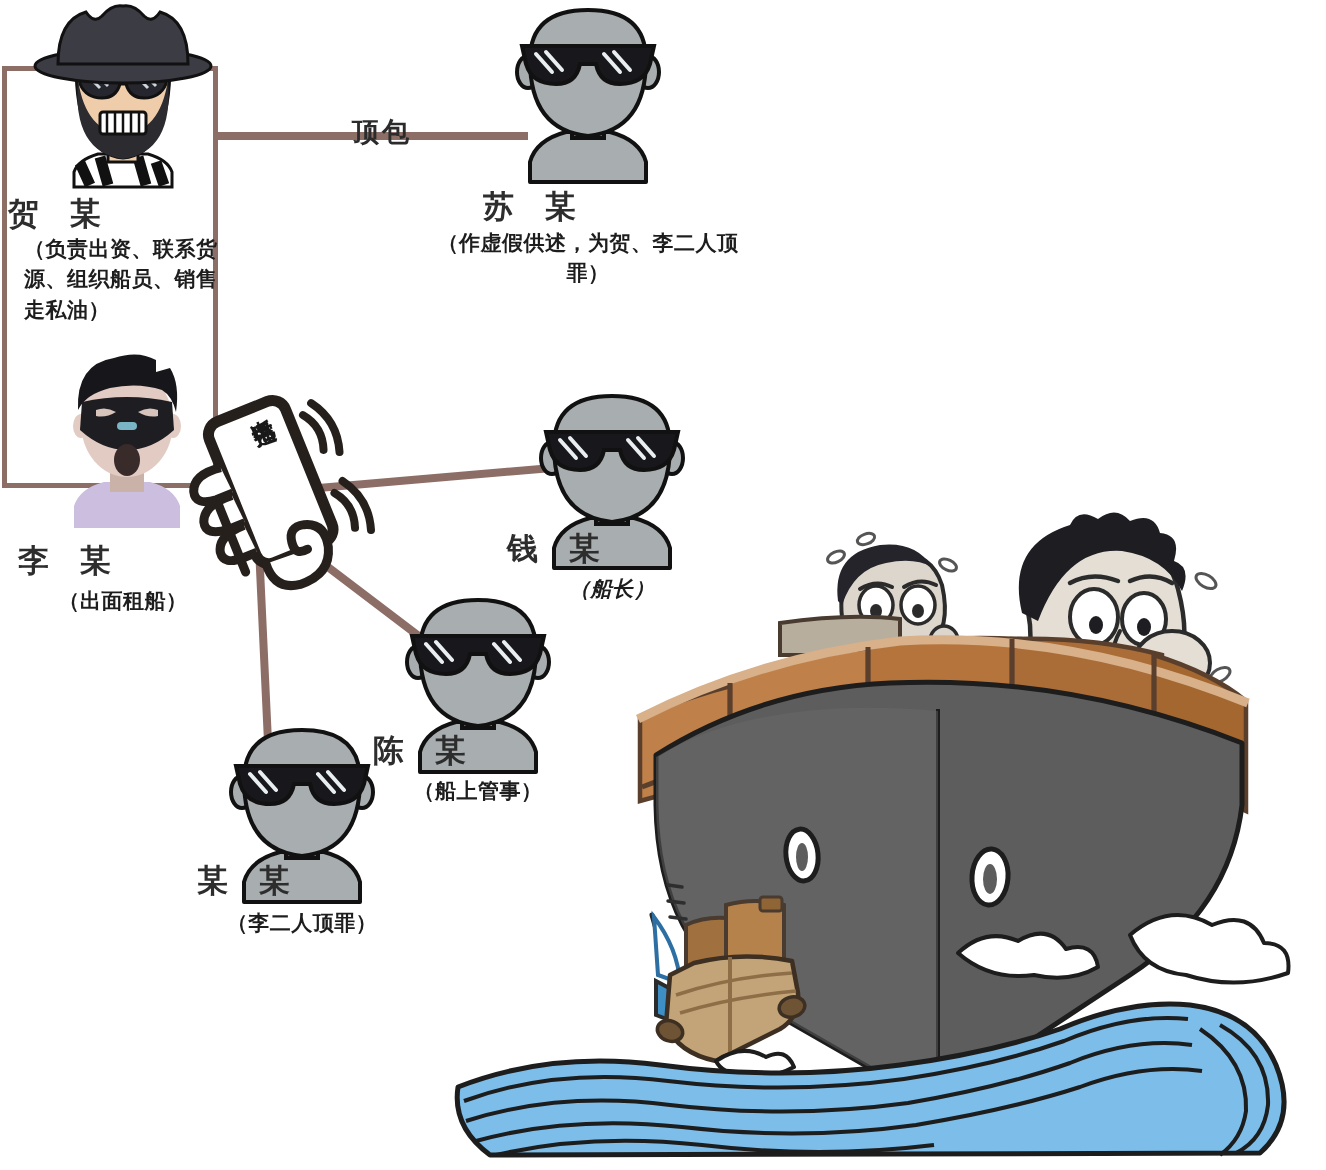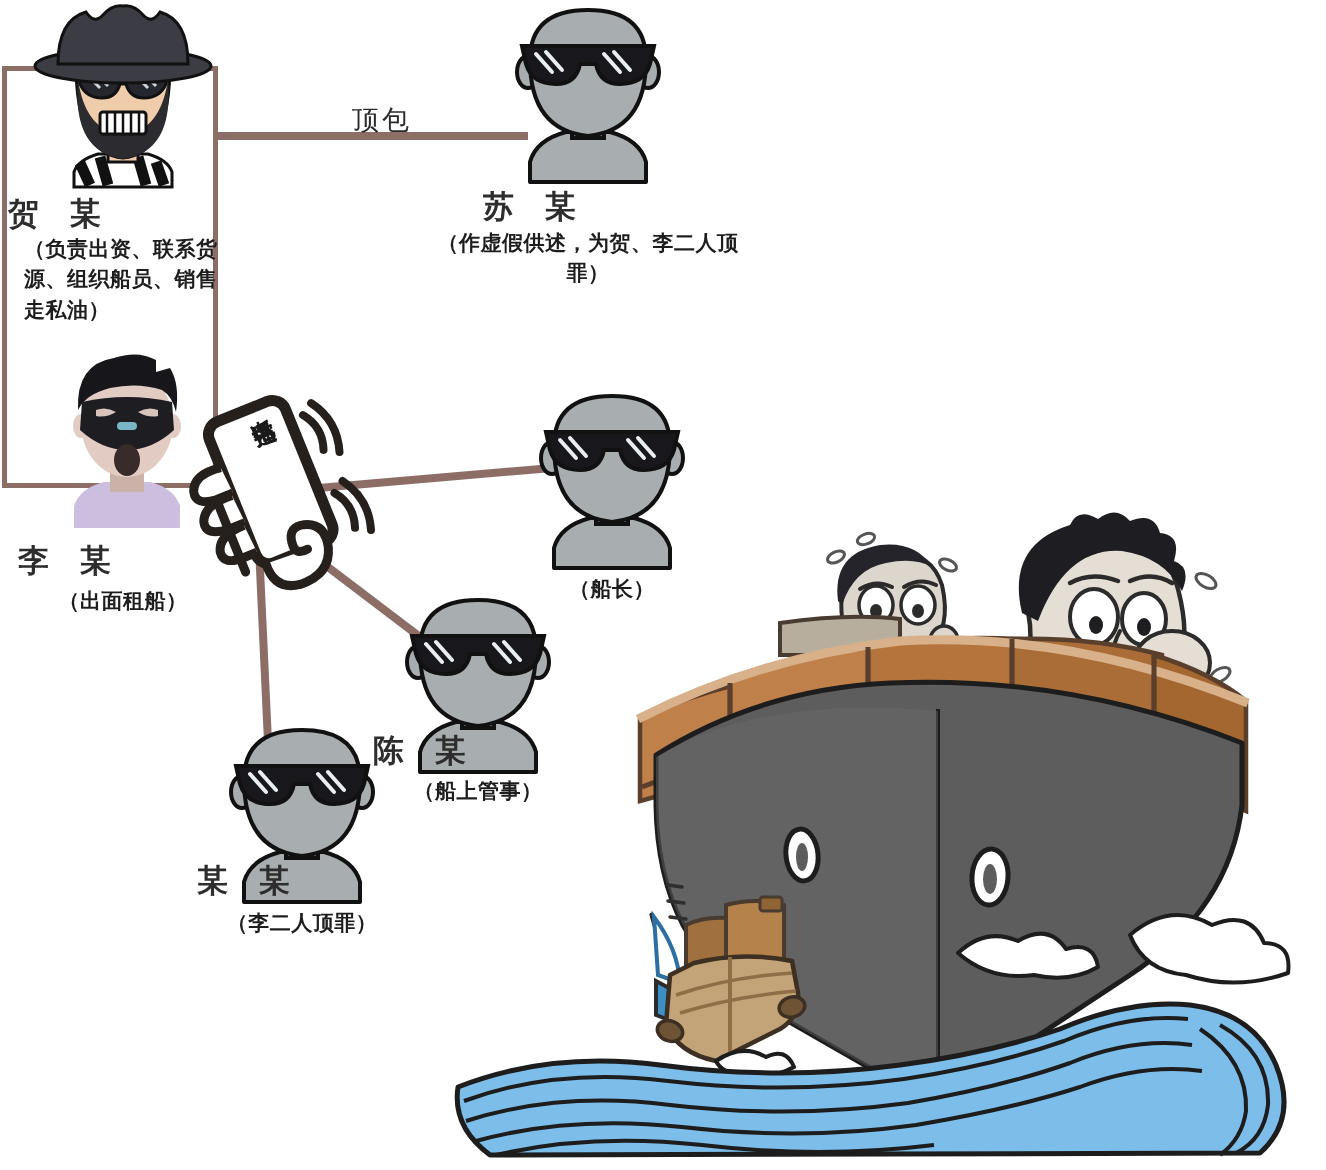--- a/index.html
+++ b/index.html
@@ -28,24 +28,25 @@
     height: 422px;
     border: 5px solid #8d6e67;
     box-sizing: border-box;
     background: transparent;
   }
 
   
   .edge-label {
     font-family: "DejaVu Sans", "Liberation Sans", sans-serif;
     font-size: 27px;
-    font-weight: 400;
+    font-weight: 700;
     color: #2b2b2b;
     letter-spacing: 3px;
     white-space: nowrap;
+    margin-top: 12px;
   }
 
   
   .person-name {
     font-family: "DejaVu Sans", "Liberation Sans", sans-serif;
     font-size: 31px;
     font-weight: 700;
     color: #2d2d2d;
     letter-spacing: 10px;
     white-space: nowrap;
@@ -180,21 +181,22 @@
 
   <svg class="abs" style="left:532px;top:388px;" width="160" height="180" viewBox="0 0 160 180">
     <path d="M22 180 L22 160 Q28 138 58 130 L102 130 Q132 138 138 160 L138 180 Z" fill="#a8adaf" stroke="#111" stroke-width="4" stroke-linejoin="round"></path>
     <path d="M64 110 L64 136 L96 136 L96 110 Z" fill="#a8adaf" stroke="#111" stroke-width="4"></path>
     <ellipse cx="20" cy="70" rx="11" ry="16" fill="#a8adaf" stroke="#111" stroke-width="4"></ellipse>
     <ellipse cx="140" cy="70" rx="11" ry="16" fill="#a8adaf" stroke="#111" stroke-width="4"></ellipse>
     <path d="M22 58 Q22 8 80 8 Q138 8 138 58 Q138 128 80 134 Q22 128 22 58 Z" fill="#a8adaf" stroke="#111" stroke-width="4"></path>
     <path d="M14 44 L146 44 L142 62 Q136 82 112 82 Q92 82 88 62 L72 62 Q68 82 48 82 Q24 82 18 62 Z" fill="#18181c" stroke="#111" stroke-width="4"></path>
     <path d="M28 52 L44 70 M38 50 L54 68 M96 52 L112 70 M106 50 L122 68" stroke="#e9eef1" stroke-width="4" stroke-linecap="round"></path>
   </svg>
-  <div class="abs person-role" style="left:507px;top:574px;width:210px;">（船长）</div>
+  <div class="abs person-name" style="left:507px;top:528px;width:210px;">钱 某</div>
+  <div class="abs person-role" style="left:507px;top:574px;width:210px;font-style:italic;">（船长）</div>
 
   <svg class="abs" style="left:398px;top:592px;" width="160" height="180" viewBox="0 0 160 180">
     <path d="M22 180 L22 160 Q28 138 58 130 L102 130 Q132 138 138 160 L138 180 Z" fill="#a8adaf" stroke="#111" stroke-width="4" stroke-linejoin="round"></path>
     <path d="M64 110 L64 136 L96 136 L96 110 Z" fill="#a8adaf" stroke="#111" stroke-width="4"></path>
     <ellipse cx="20" cy="70" rx="11" ry="16" fill="#a8adaf" stroke="#111" stroke-width="4"></ellipse>
     <ellipse cx="140" cy="70" rx="11" ry="16" fill="#a8adaf" stroke="#111" stroke-width="4"></ellipse>
     <path d="M22 58 Q22 8 80 8 Q138 8 138 58 Q138 128 80 134 Q22 128 22 58 Z" fill="#a8adaf" stroke="#111" stroke-width="4"></path>
     <path d="M14 44 L146 44 L142 62 Q136 82 112 82 Q92 82 88 62 L72 62 Q68 82 48 82 Q24 82 18 62 Z" fill="#18181c" stroke="#111" stroke-width="4"></path>
     <path d="M28 52 L44 70 M38 50 L54 68 M96 52 L112 70 M106 50 L122 68" stroke="#e9eef1" stroke-width="4" stroke-linecap="round"></path>
   </svg>

